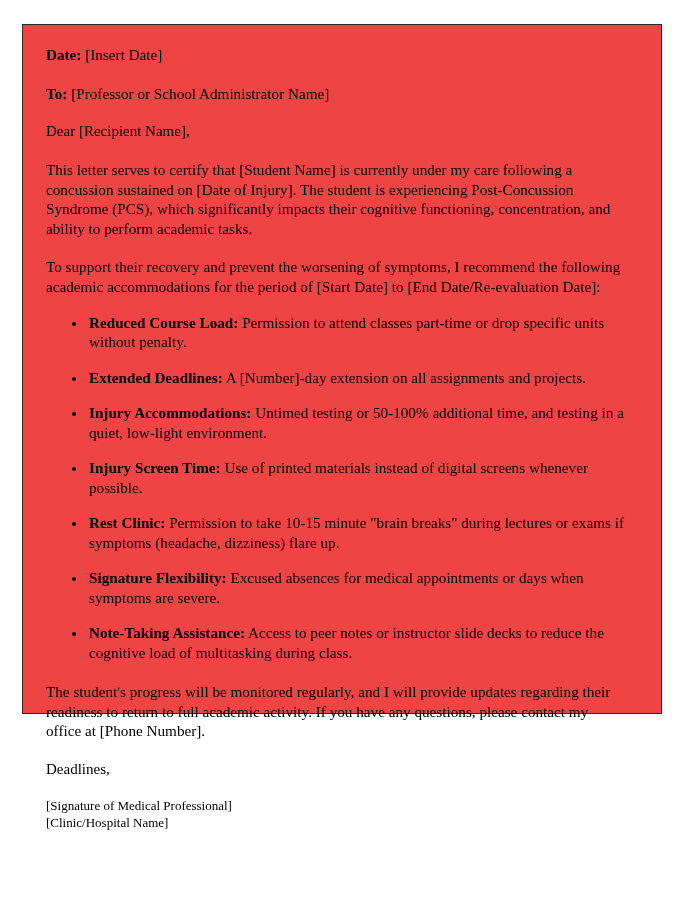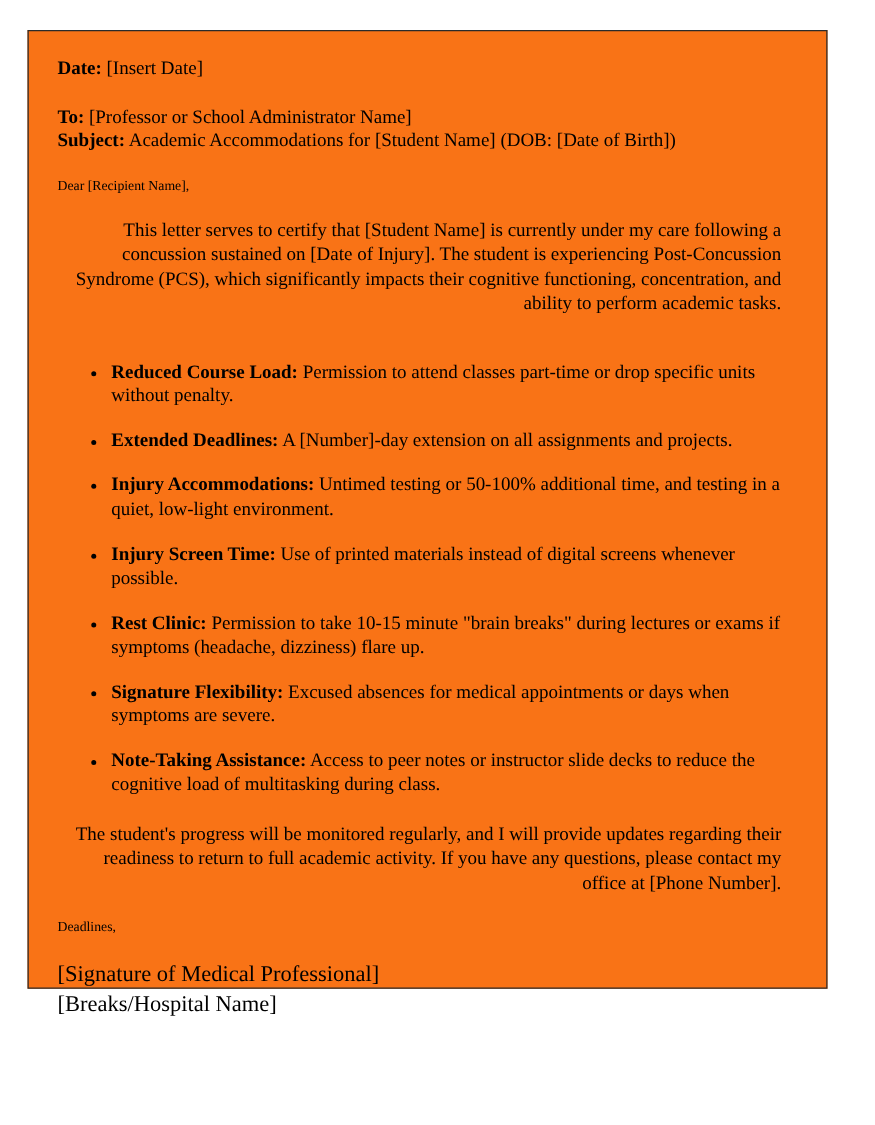--- a/index.html
+++ b/index.html
@@ -13,70 +13,70 @@
     height: 900px;
     font-family: "Liberation Serif", "DejaVu Serif", serif;
     color: #000000;
     overflow: hidden;
   }
   .page {
     position: absolute;
     left: 22px;
     top: 24px;
     width: 640px;
-    height: 767px;
+    height: 690px;
     border: 1.5px solid #2b2b2b;
     box-sizing: border-box;
-    background: #f97316;
+    background: #ef4444;
   }
   .content {
     padding: 20px 26px 0 23px;
     box-sizing: border-box;
   }
   .block {
-    font-size: 11px;
+    font-size: 15px;
     line-height: 1.285;
     margin: 0;
   }
   .spacer-line {
     height: 19px;
   }
   .hdr-line {
     font-size: 15.2px;
     line-height: 1.285;
     white-space: nowrap;
   }
   .lbl {
     font-weight: bold;
   }
   p.para {
     font-size: 15.2px;
     line-height: 1.285;
     margin: 0 10px 0 0;
-    text-align: right;
+    text-align: left;
   }
   ul.accom-list {
     margin: 14px 0 0 0;
     padding-left: 41px;
     list-style-type: disc;
   }
   ul.accom-list li {
     font-size: 15.2px;
     line-height: 1.285;
     margin: 16px 0 1px 0;
     padding-left: 2px;
   }
   ul.accom-list li::marker {
     font-size: 14px;
   }
   .li-term {
     font-weight: bold;
   }
   .sig-line {
-    font-size: 18px;
+    font-size: 13px;
     line-height: 1.285;
   }
 </style>
 </head>
 <body>
 
 <div class="page">
   <div class="content">
 
     <div class="hdr-line">
@@ -85,35 +85,32 @@
     </div>
 
     <div class="spacer-line"></div>
 
     <div class="hdr-line">
       <span class="lbl">To:</span>
       <span>[Professor or School Administrator Name]</span>
     </div>
 
 
-    <div class="hdr-line">
-      <span class="lbl">Subject:</span>
-      <span>Academic Accommodations for [Student Name] (DOB: [Date of Birth])</span>
-    </div>
 
     <div class="spacer-line"></div>
 
     <div class="block">Dear [Recipient Name],</div>
 
     <div class="spacer-line"></div>
 
     <p class="para">This letter serves to certify that [Student Name] is currently under my care following a concussion sustained on [Date of Injury]. The student is experiencing Post-Concussion Syndrome (PCS), which significantly impacts their cognitive functioning, concentration, and ability to perform academic tasks.</p>
 
     <div class="spacer-line"></div>
 
+    <p class="para">To support their recovery and prevent the worsening of symptoms, I recommend the following academic accommodations for the period of [Start Date] to [End Date/Re-evaluation Date]:</p>
 
     <ul class="accom-list">
       <li>
         <span class="li-term">Reduced Course Load:</span><span> Permission to attend classes part-time or drop specific units without penalty.</span>
       </li>
       <li>
         <span class="li-term">Extended Deadlines:</span><span> A [Number]-day extension on all assignments and projects.</span>
       </li>
       <li>
         <span class="li-term">Injury Accommodations:</span><span> Untimed testing or 50-100% additional time, and testing in a quiet, low-light environment.</span>
@@ -136,16 +133,16 @@
 
     <p class="para">The student's progress will be monitored regularly, and I will provide updates regarding their readiness to return to full academic activity. If you have any questions, please contact my office at [Phone Number].</p>
 
     <div class="spacer-line"></div>
 
     <div class="block">Deadlines,</div>
 
     <div class="spacer-line"></div>
 
     <div class="sig-line">[Signature of Medical Professional]</div>
-    <div class="sig-line">[Breaks/Hospital Name]</div>
+    <div class="sig-line">[Clinic/Hospital Name]</div>
 
   </div>
 </div>
 
 </body></html>

